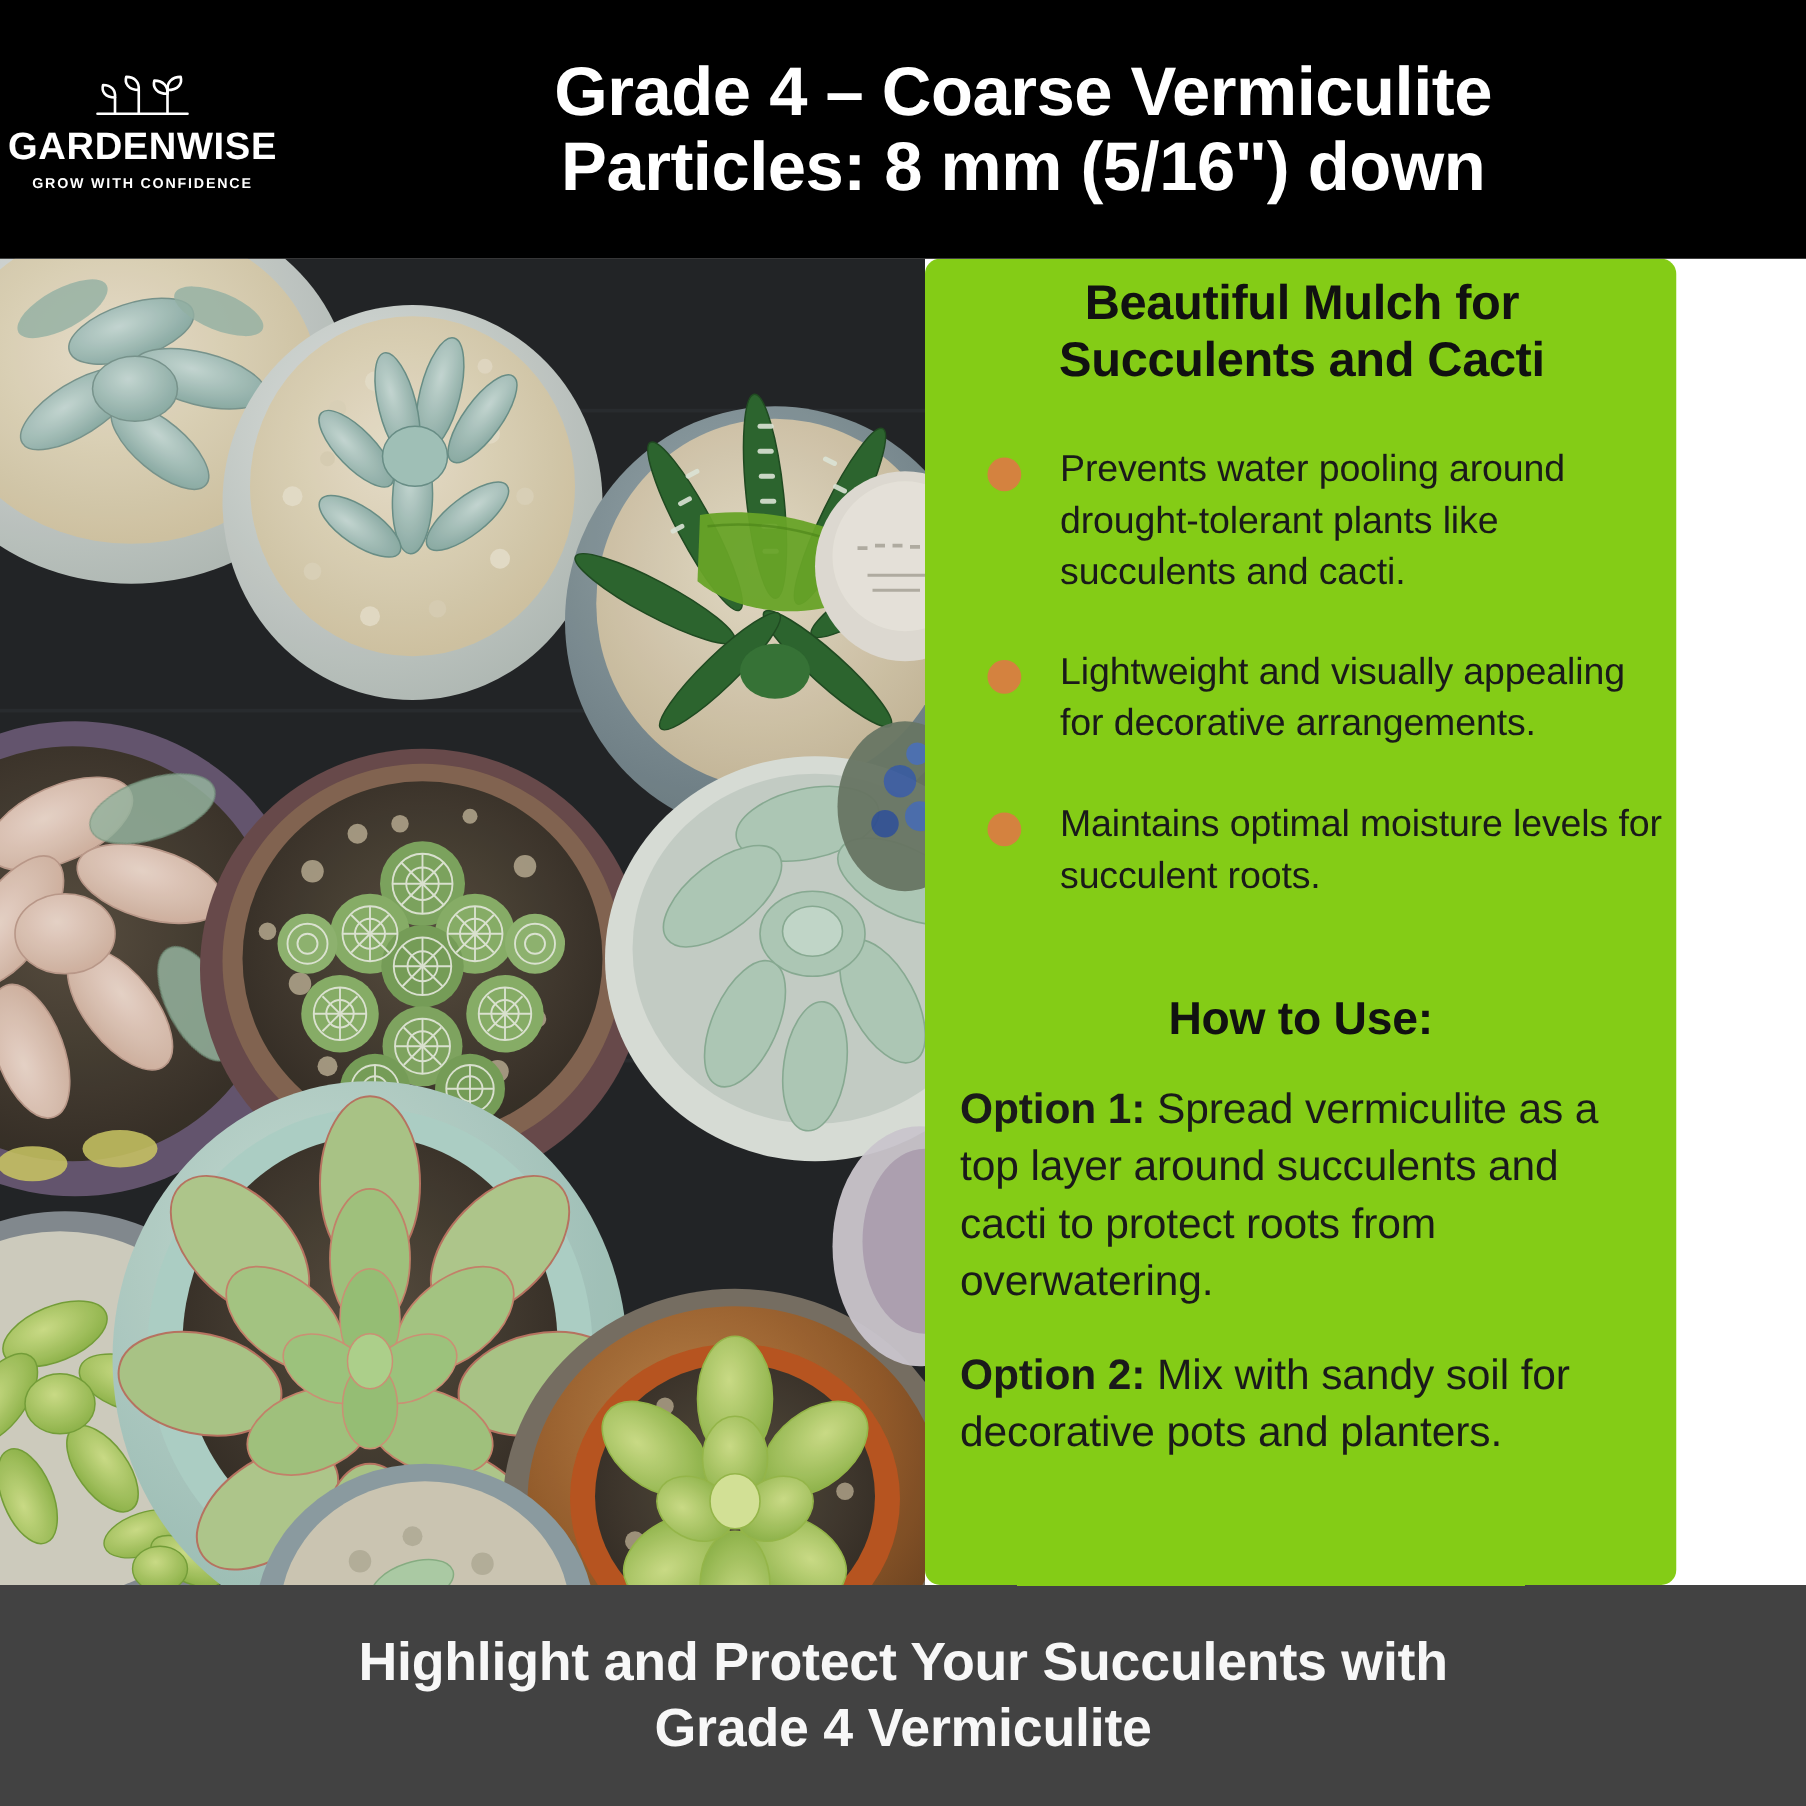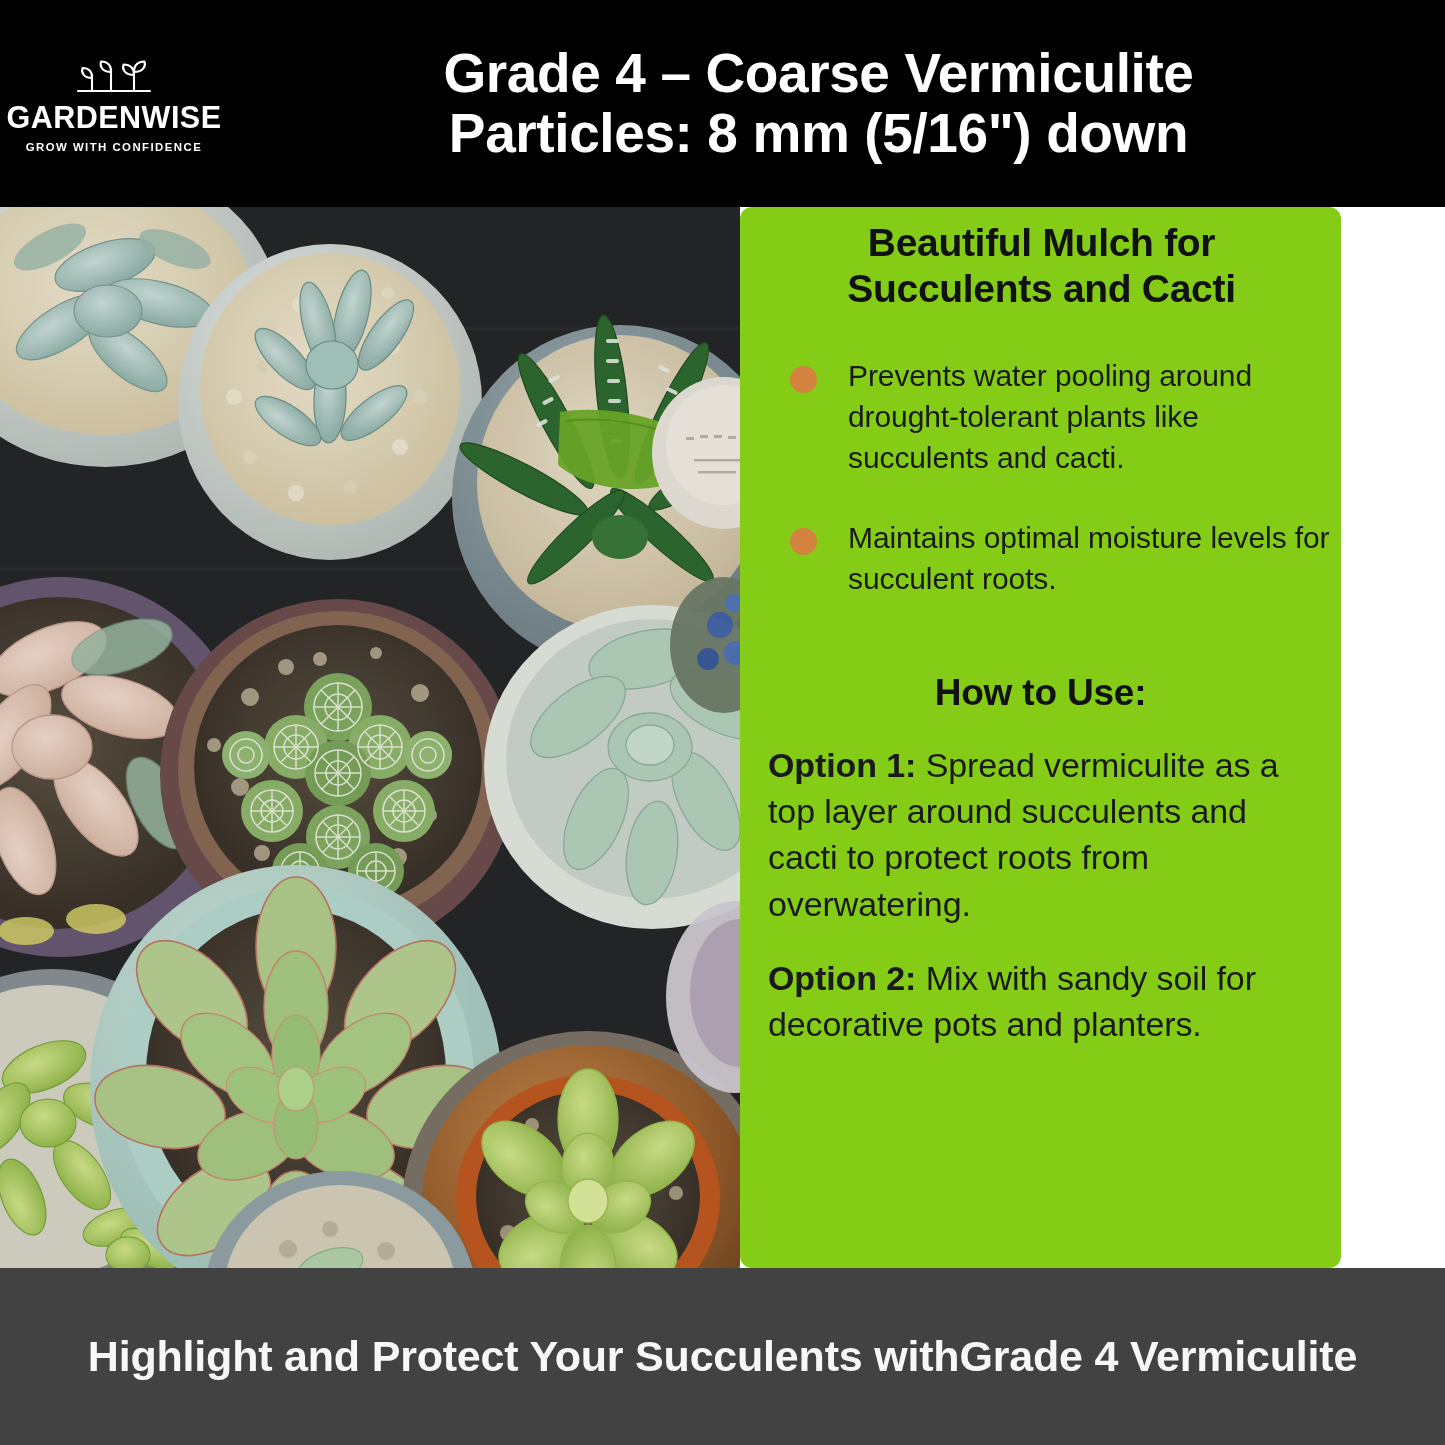--- a/index.html
+++ b/index.html
@@ -167,20 +167,21 @@
 
   
   .footer {
     position: absolute;
     left: 0;
     top: 1268px;
     width: 1445px;
     height: 177px;
     background: #424242;
     display: flex;
+    flex-direction: column;
     align-items: center;
     justify-content: center;
   }
   .footer-line {
     color: #f7f7f7;
     font-size: 43px;
     font-weight: 700;
     line-height: 1.22;
     text-align: center;
     letter-spacing: -0.2px;
@@ -635,20 +636,24 @@
       <span>Succulents and Cacti</span>
     </div>
 
     <ul class="bullets">
       <li class="bullet">
         <span class="bullet-dot"></span>
         <span class="bullet-text">Prevents water pooling around drought-tolerant plants like succulents and cacti.</span>
       </li>
       <li class="bullet">
         <span class="bullet-dot"></span>
+        <span class="bullet-text">Lightweight and visually appealing for decorative arrangements.</span>
+      </li>
+      <li class="bullet">
+        <span class="bullet-dot"></span>
         <span class="bullet-text">Maintains optimal moisture levels for succulent roots.</span>
       </li>
     </ul>
 
     <div class="howto-title">How to Use:</div>
 
     <p class="option"><span class="option-label">Option 1:</span><span> Spread vermiculite as a top layer around succulents and cacti to protect roots from overwatering.</span></p>
 
     <p class="option"><span class="option-label">Option 2:</span><span> Mix with sandy soil for decorative pots and planters.</span></p>
 

